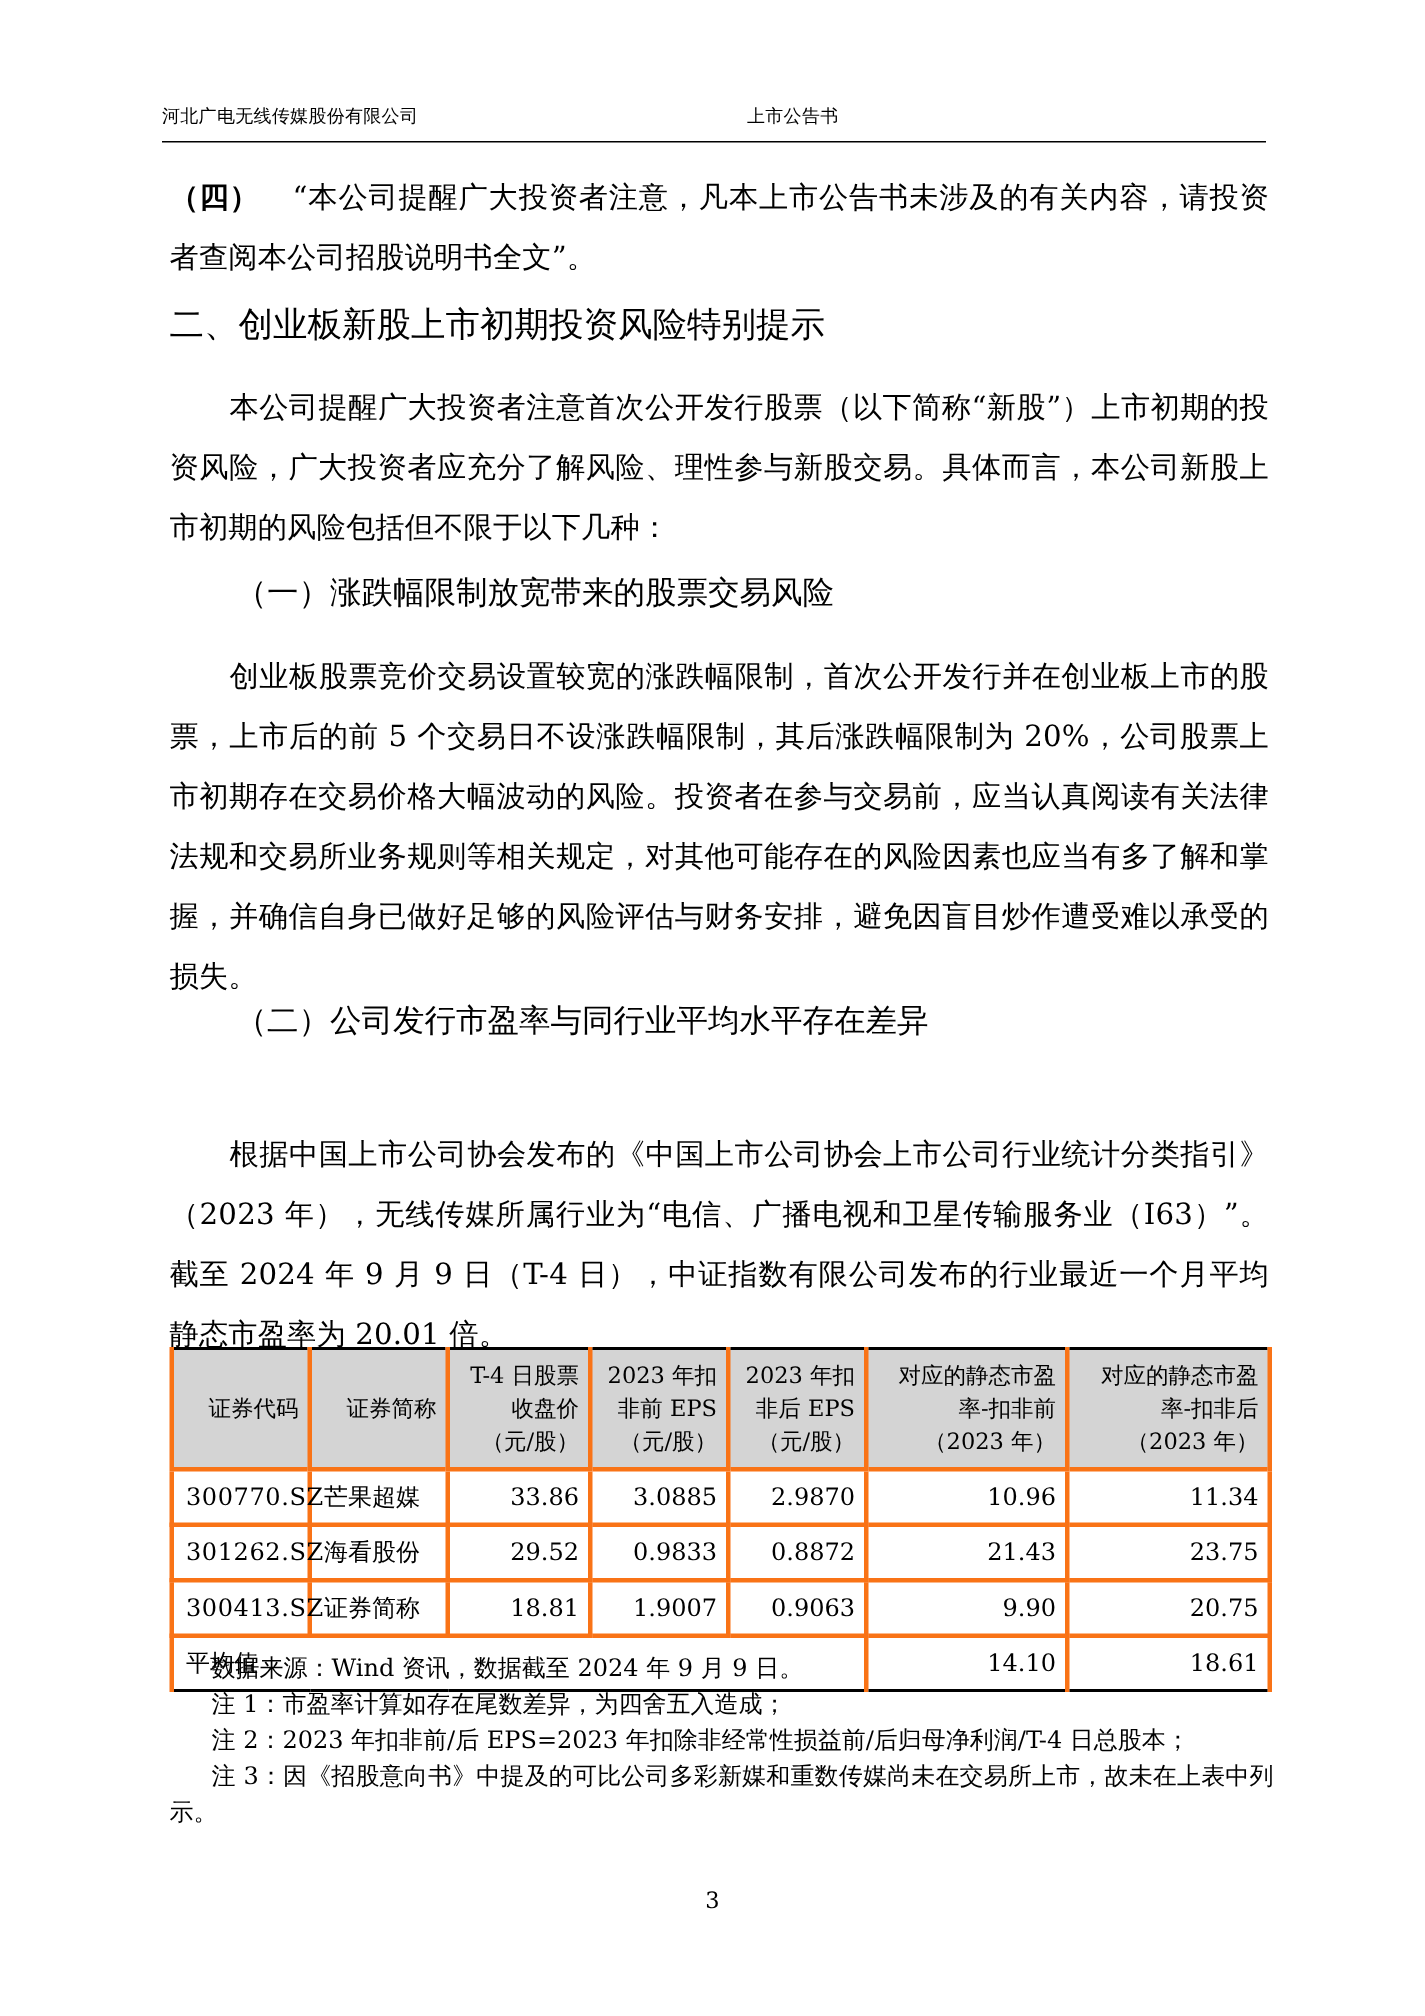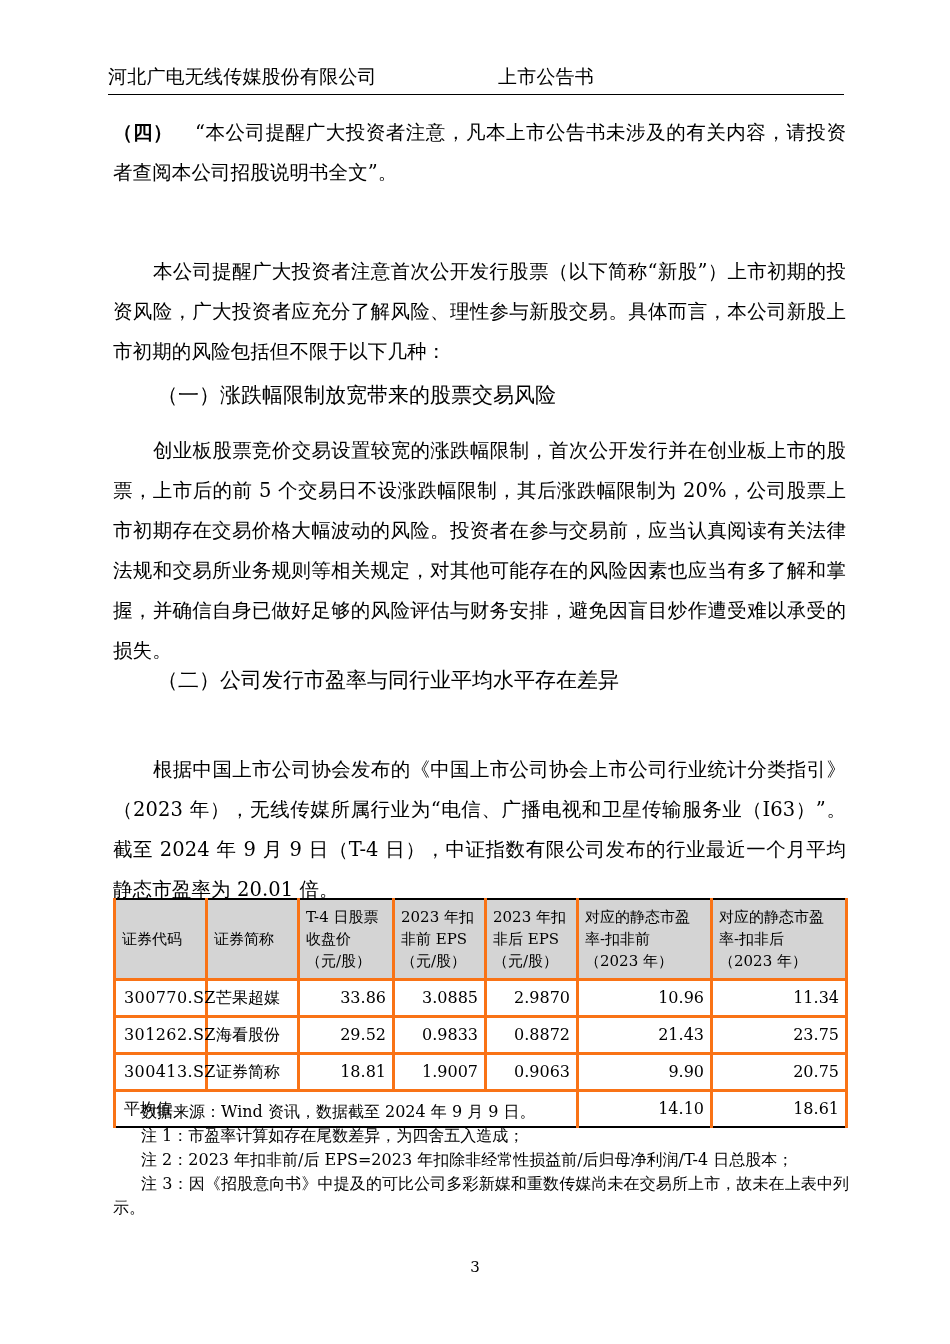--- a/index.html
+++ b/index.html
@@ -31,21 +31,21 @@
     top: 66px;
     width: 736px;
     height: 28px;
     border-bottom: 1.5px solid #000;
   }
   .run-header .hdr-left,
   .run-header .hdr-center {
     position: absolute;
     top: 1px;
     font-family: "Liberation Sans", "DejaVu Sans", sans-serif;
-    font-size: 19px;
+    font-size: 12px;
     line-height: 20px;
     white-space: nowrap;
     letter-spacing: 0.2px;
   }
   .run-header .hdr-left { left: 0px; }
   .run-header .hdr-center { left: 390px; }
 
   
   .para {
     position: absolute;
@@ -101,21 +101,21 @@
   table.valuation th,
   table.valuation td {
     border: 3px solid #f97316;
     padding: 3px 6px;
     font-weight: normal;
     vertical-align: middle;
     line-height: 22px;
   }
   table.valuation thead th {
     background: #d4d4d4;
-    text-align: left;
+    text-align: right;
     border-top: 2.5px solid #000;
     border-bottom: 1px solid #808080;
     height: 72px;
     font-size: 15px;
   }
   table.valuation thead th .hdr-line { display: block; white-space: nowrap; }
   table.valuation tbody td {
     height: 28px;
     text-align: right;
     font-size: 16px;
@@ -166,20 +166,21 @@
 
   <div class="run-header">
     <span class="hdr-left">河北广电无线传媒股份有限公司</span>
     <span class="hdr-center">上市公告书</span>
   </div>
 
   <div class="para" style="left:113px; top:112px; width:733px; text-indent:0;">
     <span class="sans-b">（四）</span><span style="display:inline-block;width:22px;"></span><span>“本公司提醒广大投资者注意，凡本上市公告书未涉及的有关内容，请投资者查阅本公司招股说明书全文”。</span>
   </div>
 
+  <h2 class="h2" style="left:113px; top:200px;">二、创业板新股上市初期投资风险特别提示</h2>
 
   <div class="para" style="left:113px; top:252px; width:733px; text-indent:40px;">本公司提醒广大投资者注意首次公开发行股票（以下简称“新股”）上市初期的投资风险，广大投资者应充分了解风险、理性参与新股交易。具体而言，本公司新股上市初期的风险包括但不限于以下几种：</div>
 
   <h3 class="h3" style="left:153px; top:375px;">（一）涨跌幅限制放宽带来的股票交易风险</h3>
 
   <div class="para" style="left:113px; top:431px; width:733px; text-indent:40px;">创业板股票竞价交易设置较宽的涨跌幅限制，首次公开发行并在创业板上市的股票，上市后的前 5 个交易日不设涨跌幅限制，其后涨跌幅限制为 20%，公司股票上市初期存在交易价格大幅波动的风险。投资者在参与交易前，应当认真阅读有关法律法规和交易所业务规则等相关规定，对其他可能存在的风险因素也应当有多了解和掌握，并确信自身已做好足够的风险评估与财务安排，避免因盲目炒作遭受难以承受的损失。</div>
 
   <h3 class="h3" style="left:153px; top:660px;">（二）公司发行市盈率与同行业平均水平存在差异</h3>
 
   <div class="para" style="left:113px; top:750px; width:733px; text-indent:40px;">根据中国上市公司协会发布的《中国上市公司协会上市公司行业统计分类指引》（2023 年），无线传媒所属行业为“电信、广播电视和卫星传输服务业（I63）”。截至 2024 年 9 月 9 日（T-4 日），中证指数有限公司发布的行业最近一个月平均静态市盈率为 20.01 倍。</div>

